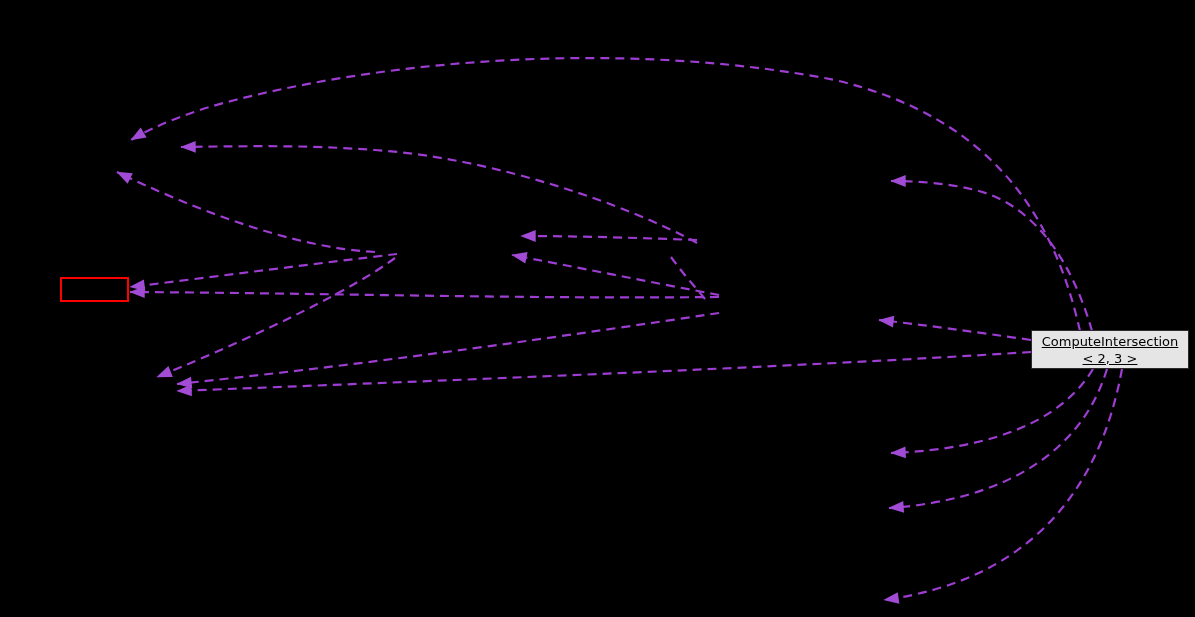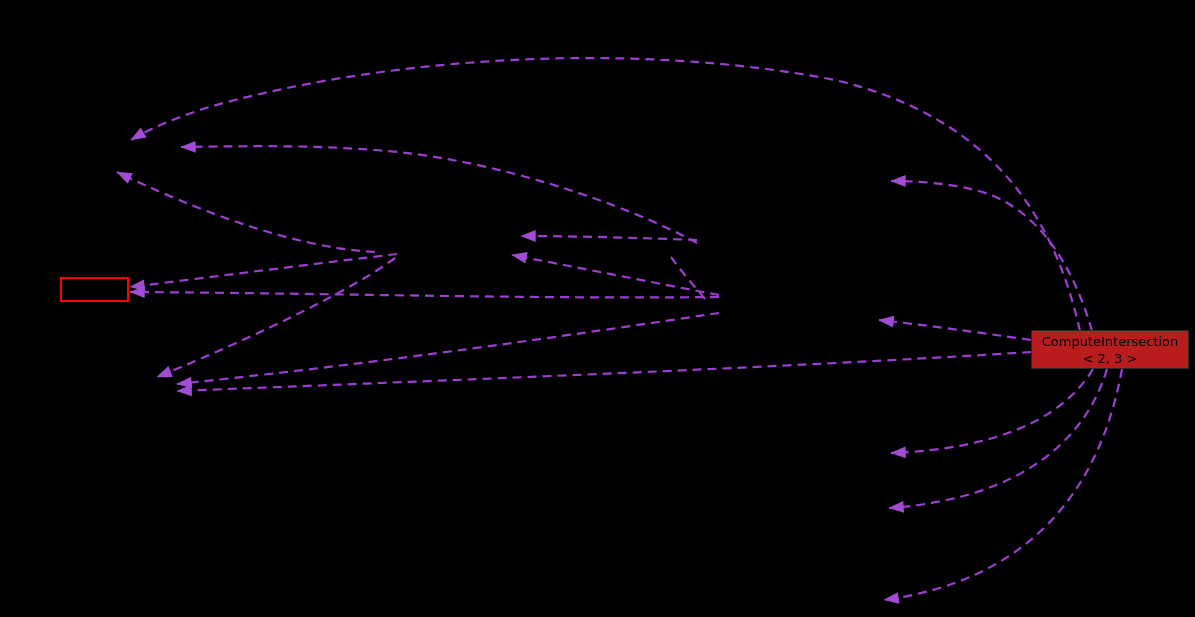--- a/index.html
+++ b/index.html
@@ -60,18 +60,18 @@
         <path d="M719,313 C570,335 390,362 177,384" fill="none" stroke="#9d3dd2" stroke-width="2.2" stroke-dasharray="9 6" marker-end="url(#arrowhead)"></path>
         <path d="M1031,352 C780,368 430,381 177,391" fill="none" stroke="#9d3dd2" stroke-width="2.2" stroke-dasharray="9 6" marker-end="url(#arrowhead)"></path>
         <path d="M1093,369 C1062,420 995,449 891,453" fill="none" stroke="#9d3dd2" stroke-width="2.2" stroke-dasharray="9 6" marker-end="url(#arrowhead)"></path>
         <path d="M1107,369 C1082,452 1005,500 889,508" fill="none" stroke="#9d3dd2" stroke-width="2.2" stroke-dasharray="9 6" marker-end="url(#arrowhead)"></path>
         <path d="M1122,369 C1100,490 1030,580 884,600" fill="none" stroke="#9d3dd2" stroke-width="2.2" stroke-dasharray="9 6" marker-end="url(#arrowhead)"></path>
       </g>
   </svg>
 
   <div class="node" id="node-current" style="left: 60px; top: 277px; width: 69px; height: 25px; border-color: rgb(255, 0, 0);"></div>
 
-  <div class="node" id="node-compute" style="left: 1031px; top: 330px; width: 158px; height: 39px; background: #b91c1c; border-color: rgb(43, 43, 43); color: rgb(0, 0, 0);">
+  <div class="node" id="node-compute" style="left: 1031px; top: 330px; width: 158px; height: 39px; background: #e5e5e5; border-color: rgb(43, 43, 43); color: rgb(0, 0, 0); text-decoration: underline;">
     <span>ComputeIntersection</span>
     <span>&lt; 2, 3 &gt;</span>
   </div>
 
 </div>
 
 </body></html>

